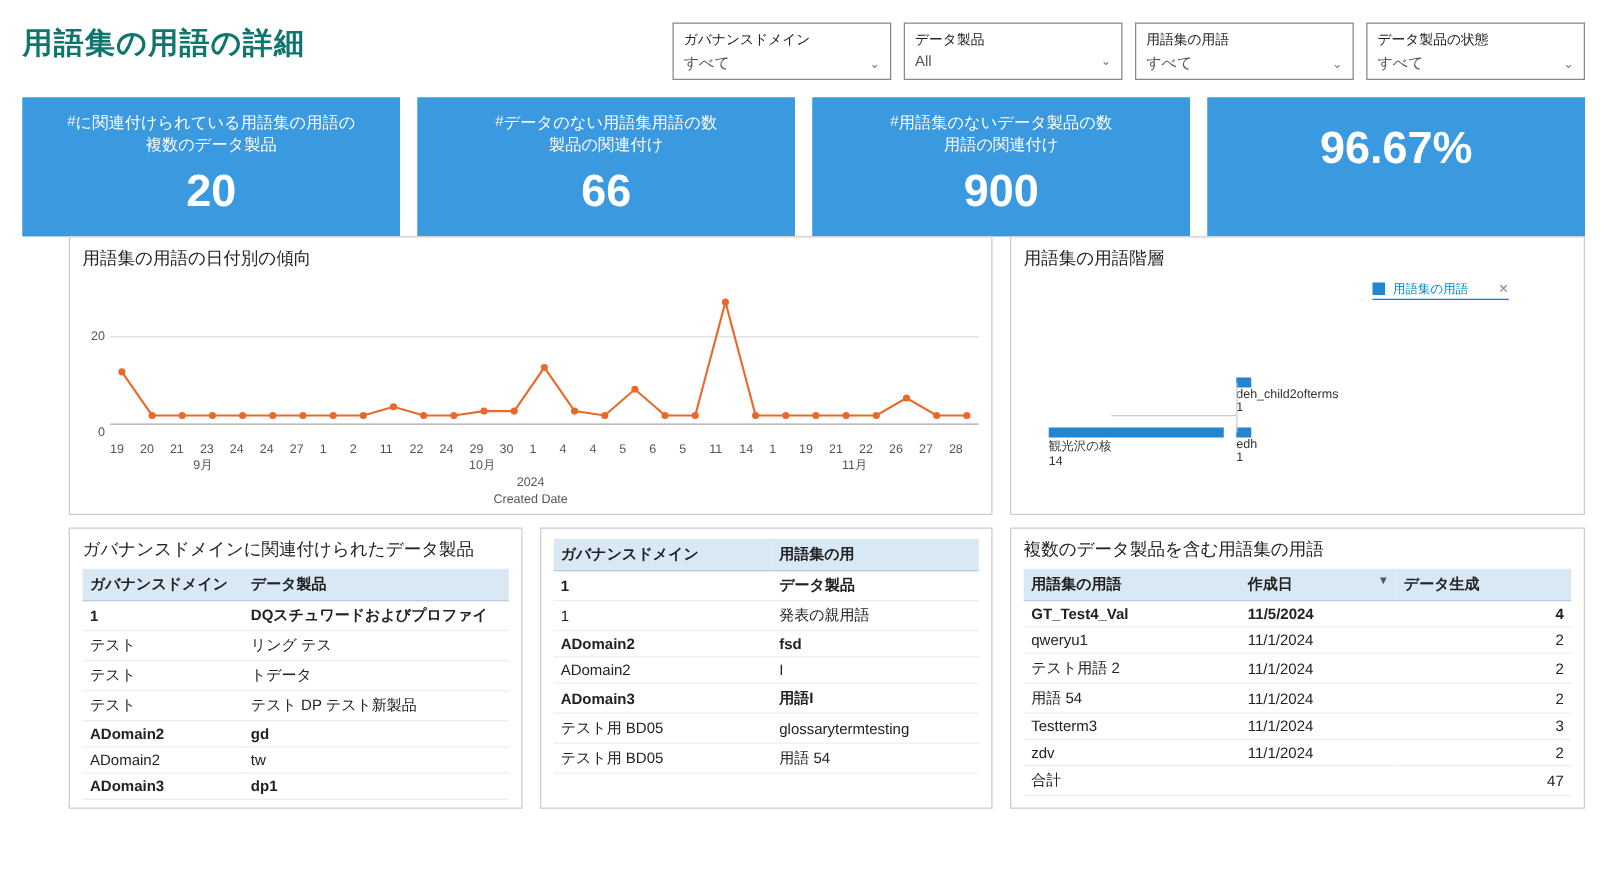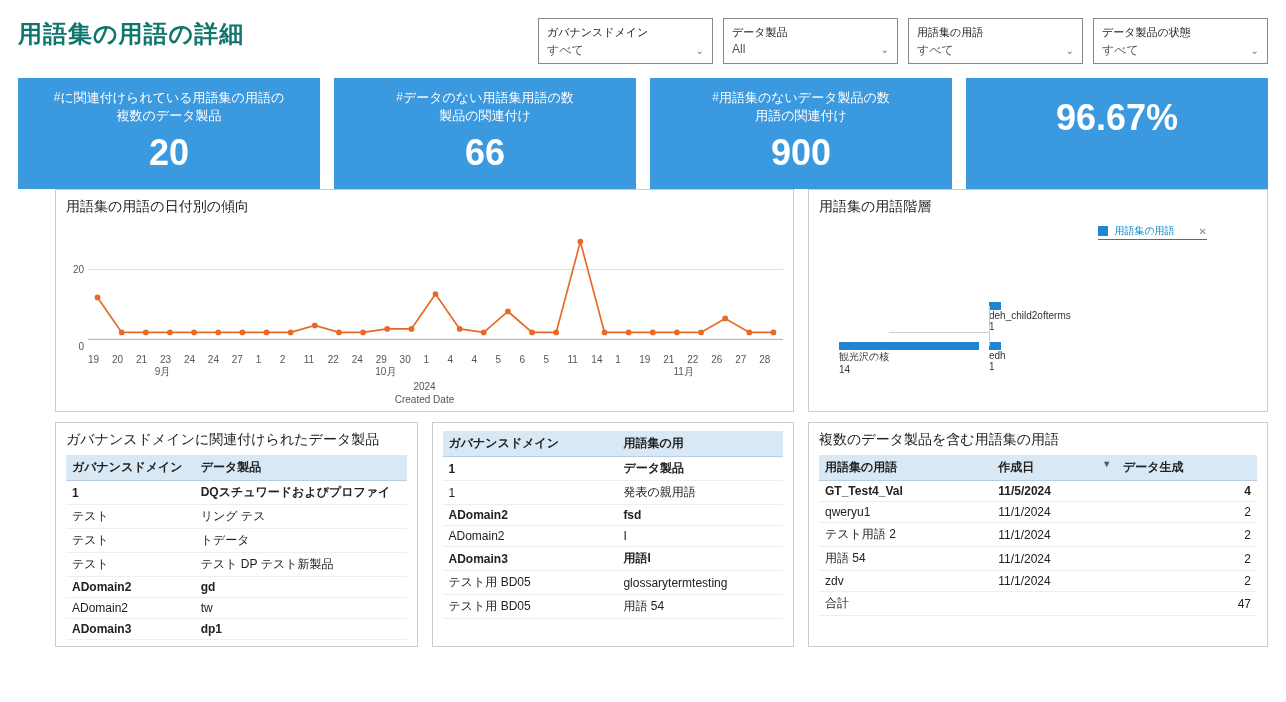--- a/index.html
+++ b/index.html
@@ -328,20 +328,25 @@
             <td style="">テスト用語 2</td>
             <td style="">11/1/2024</td>
             <td style="text-align:right;">2</td>
           </tr>
           <tr class="">
             <td style="">用語 54</td>
             <td style="">11/1/2024</td>
             <td style="text-align:right;">2</td>
           </tr>
           <tr class="">
+            <td style="">Testterm3</td>
+            <td style="">11/1/2024</td>
+            <td style="text-align:right;">3</td>
+          </tr>
+          <tr class="">
             <td style="">zdv</td>
             <td style="">11/1/2024</td>
             <td style="text-align:right;">2</td>
           </tr>
           <tr class="total">
             <td>合計</td>
             <td></td>
             <td style="text-align:right">47</td>
           </tr>
         </tbody>

